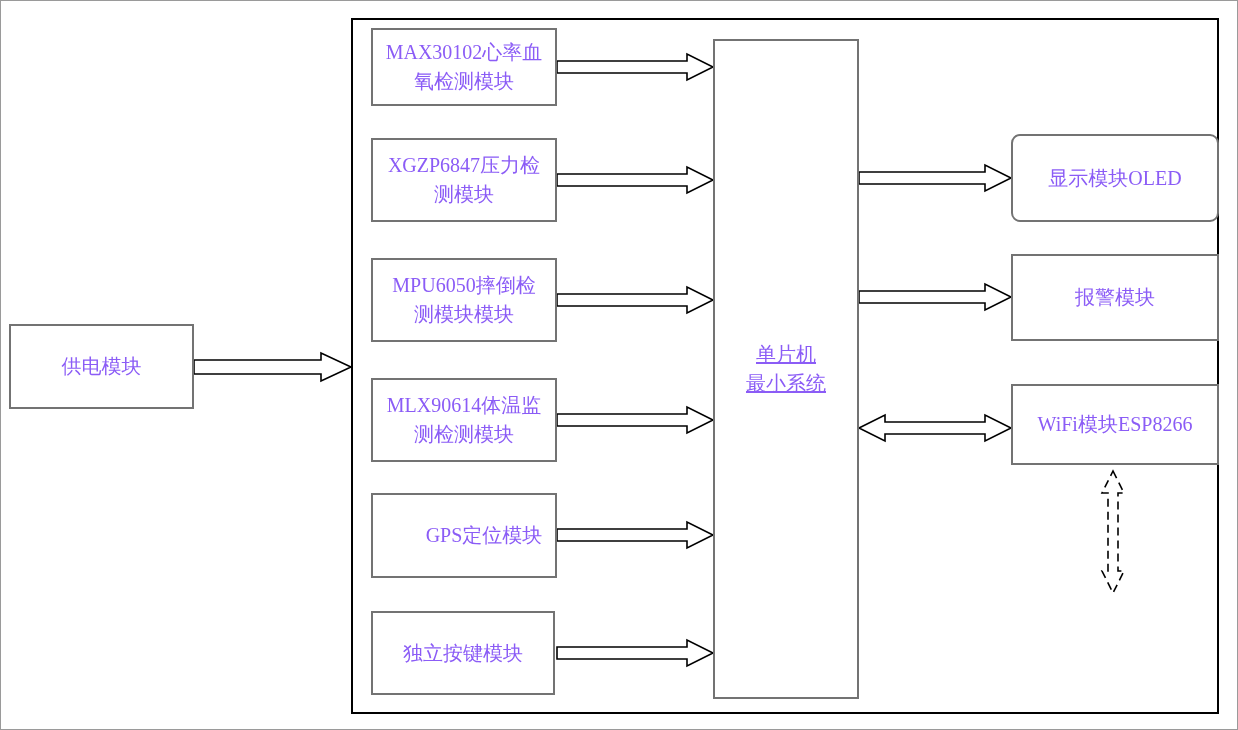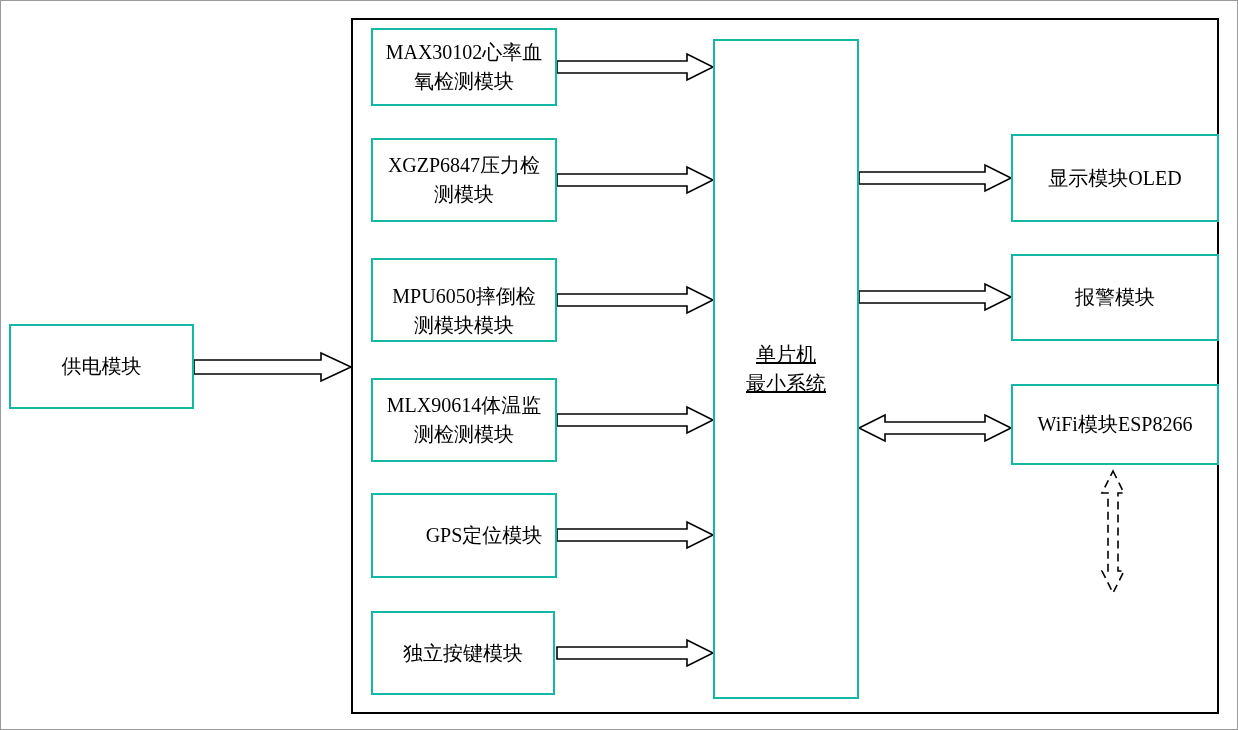--- a/index.html
+++ b/index.html
@@ -33,43 +33,43 @@
   .frame {
     position: absolute;
     border: 2px solid #000000;
     box-sizing: border-box;
     background: transparent;
     z-index: 0;
     pointer-events: none;
   }
   .box {
     position: absolute;
-    border: 2px solid #14b8a6;
+    border: 2px solid #737373;
     box-sizing: border-box;
     background: #ffffff;
     display: flex;
     align-items: center;
     justify-content: center;
     text-align: center;
     font-size: 20px;
     line-height: 1.45;
-    color: #000000;
+    color: #8b5cf6;
     white-space: pre-line;
     z-index: 2;
   }
   
   .node-power   { left: 8px;    top: 323px; width: 185px; height: 85px; }
   .node-max     { left: 370px;  top: 27px;  width: 186px; height: 78px; }
   .node-xgzp    { left: 370px;  top: 137px; width: 186px; height: 84px; }
-  .node-mpu     { left: 370px;  top: 257px; width: 186px; height: 84px; align-items: flex-end; }
+  .node-mpu     { left: 370px;  top: 257px; width: 186px; height: 84px; }
   .node-mlx     { left: 370px;  top: 377px; width: 186px; height: 84px; }
   .node-gps     { left: 370px;  top: 492px; width: 186px; height: 85px; padding-left: 40px; }
   .node-keys    { left: 370px;  top: 610px; width: 184px; height: 84px; }
   .node-mcu     { left: 712px;  top: 38px;  width: 146px; height: 660px; text-decoration: underline; }
-  .node-oled    { left: 1010px; top: 133px; width: 208px; height: 88px; }
+  .node-oled    { left: 1010px; top: 133px; width: 208px; height: 88px; border-radius: 9px; }
   .node-alarm   { left: 1010px; top: 253px; width: 208px; height: 87px; }
   .node-wifi    { left: 1010px; top: 383px; width: 208px; height: 81px; }
   .node-phone   { left: 1005px; top: 592px; width: 210px; height: 88px; }
   .system-frame { left: 350px;  top: 17px;  width: 868px; height: 696px; }
 </style>
 </head>
 <body>
 
 <div class="canvas">
 

